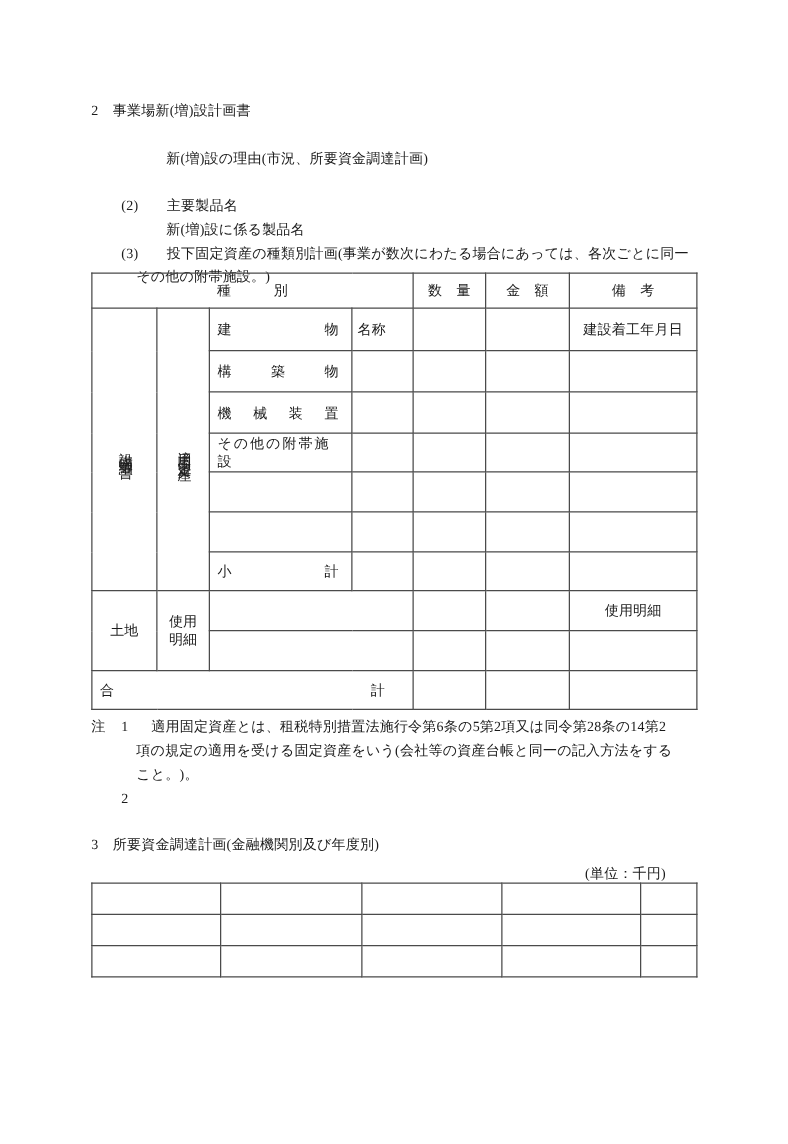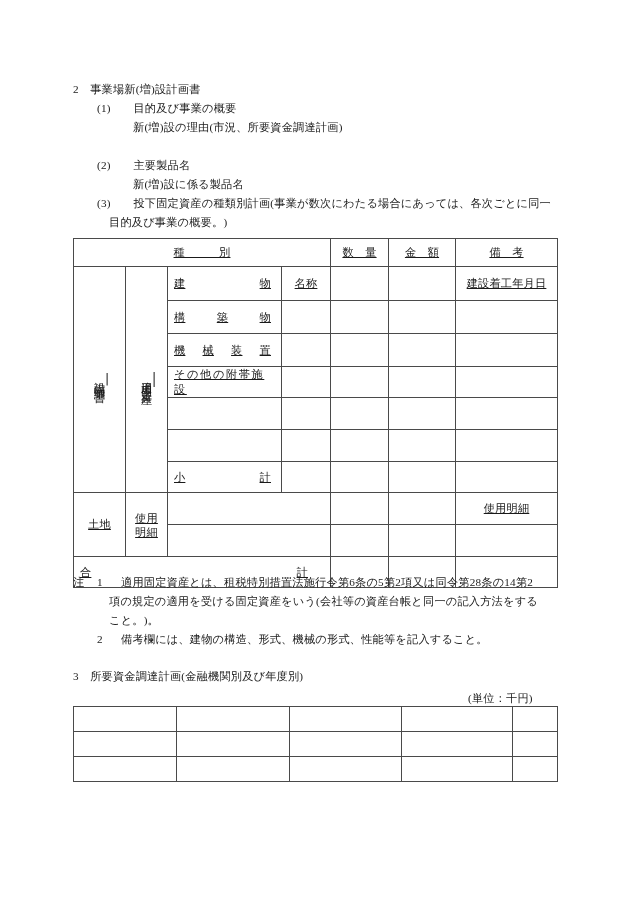--- a/index.html
+++ b/index.html
@@ -87,30 +87,29 @@
     letter-spacing: 0.2px;
   }
 </style>
 </head>
 <body>
 
 <div class="page">
 
   <div class="tline" style="left:73px; top:80px;"><span>2</span>　<span>事業場新(増)設計画書</span></div>
 
-  <div class="tline" style="left:97px; top:99px;"><span>(1)</span>　　<span>目的及び事業の概要</span></div>
   <div class="tline" style="left:133px; top:118px;">新(増)設の理由(市況、所要資金調達計画)</div>
 
   <div class="tline" style="left:97px; top:156px;"><span>(2)</span>　　<span>主要製品名</span></div>
   <div class="tline" style="left:133px; top:175px;">新(増)設に係る製品名</div>
 
   <div class="tline" style="left:97px; top:194px;"><span>(3)</span>　　<span>投下固定資産の種類別計画(事業が数次にわたる場合にあっては、各次ごとに同一</span></div>
-  <div class="tline" style="left:109px; top:213px;">目的及び事業の概要。)</div>
-
-  <table class="grid" style="left:73px; top:238px; width:484px;text-decoration:underline;">
+  <div class="tline" style="left:109px; top:213px;">その他の附帯施設。)</div>
+
+  <table class="grid" style="left:73px; top:218px; width:484px;">
     <colgroup>
       <col style="width:52px">
       <col style="width:42px">
       <col style="width:114px">
       <col style="width:49px">
       <col style="width:58px">
       <col style="width:67px">
       <col style="width:102px">
     </colgroup>
     <tbody>
@@ -132,21 +131,21 @@
           <div class="vert-wrap">
               <span class="vert">適用固定資産</span>
             </div>
         </td>
         <td style="height:33px; padding:0;">
           <div class="spread">
               <span>建</span>
               <span>物</span>
             </div>
         </td>
-        <td class="lbl-left" style="text-align:center;">名称</td>
+        <td class="lbl-left" style="text-align:left;">名称</td>
         <td class="blank"></td>
         <td class="blank"></td>
         <td>建設着工年月日</td>
       </tr>
 
       <tr>
         <td style="height:32px; padding:0;">
           <div class="spread">
               <span>構</span>
               <span>築</span>
@@ -243,21 +242,20 @@
     </tbody>
   </table>
 
   <div class="tline" style="left:73px; top:573px;">注</div>
   <div class="tline" style="left:97px; top:573px;">1</div>
   <div class="tline" style="left:121px; top:573px;">適用固定資産とは、租税特別措置法施行令第6条の5第2項又は同令第28条の14第2</div>
   <div class="tline" style="left:109px; top:592px;">項の規定の適用を受ける固定資産をいう(会社等の資産台帳と同一の記入方法をする</div>
   <div class="tline" style="left:109px; top:611px;">こと。)。</div>
 
   <div class="tline" style="left:97px; top:630px;">2</div>
-  <div class="tline" style="left:121px; top:630px;">備考欄には、建物の構造、形式、機械の形式、性能等を記入すること。</div>
 
   <div class="tline" style="left:73px; top:667px;"><span>3</span>　<span>所要資金調達計画(金融機関別及び年度別)</span></div>
 
   <div class="unit-note" style="left:468px; top:691px;">(単位：千円)</div>
 
   <table class="grid" style="left:73px; top:706px; width:484px;">
     <colgroup>
       <col style="width:103px">
       <col style="width:113px">
       <col style="width:112px">

